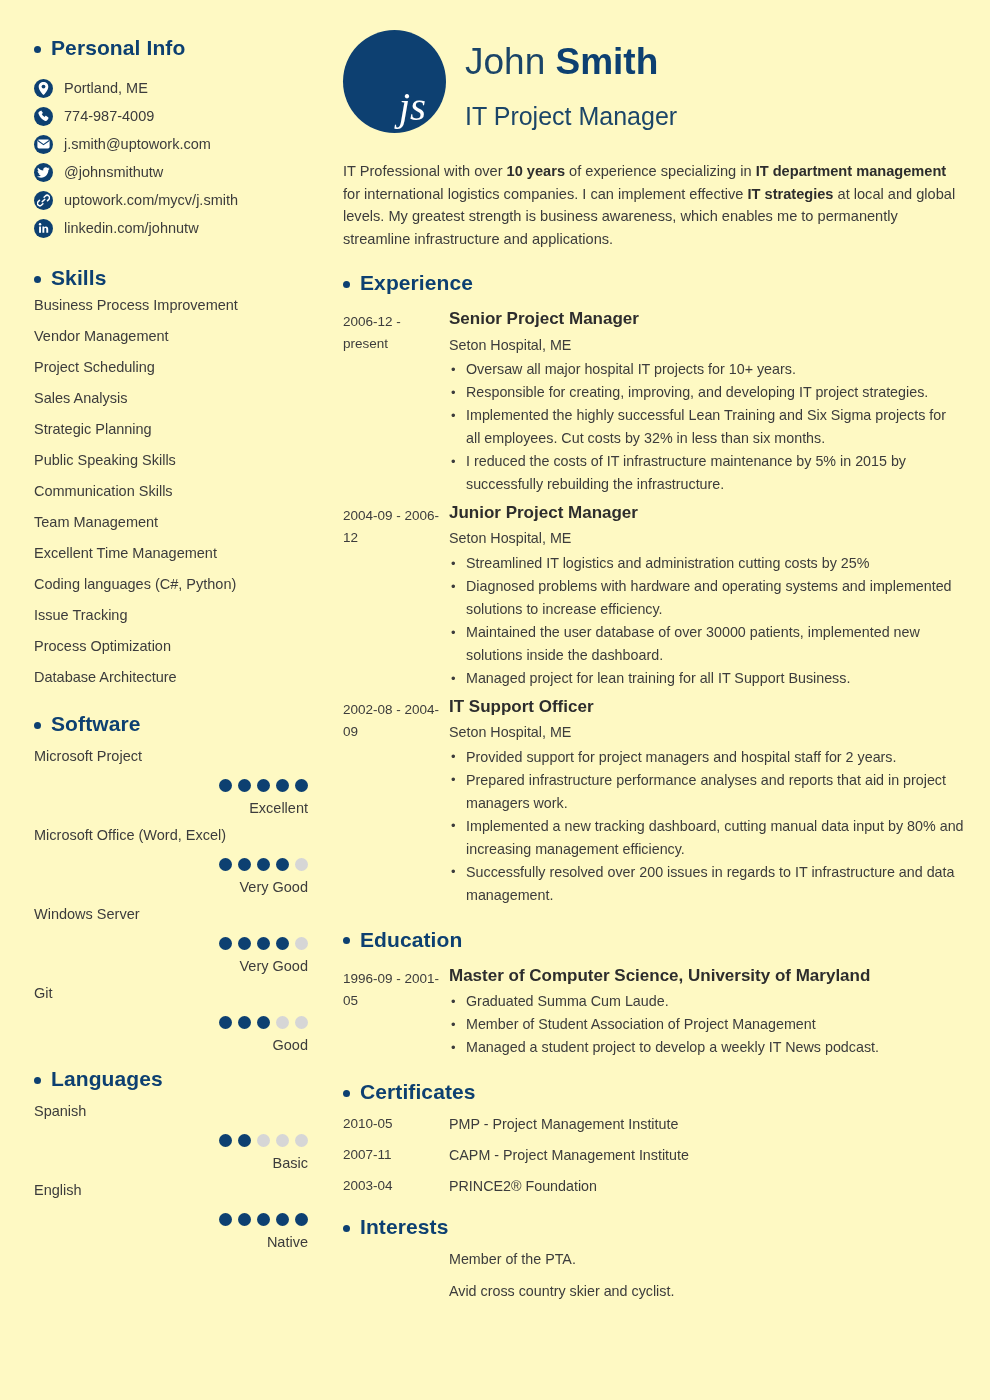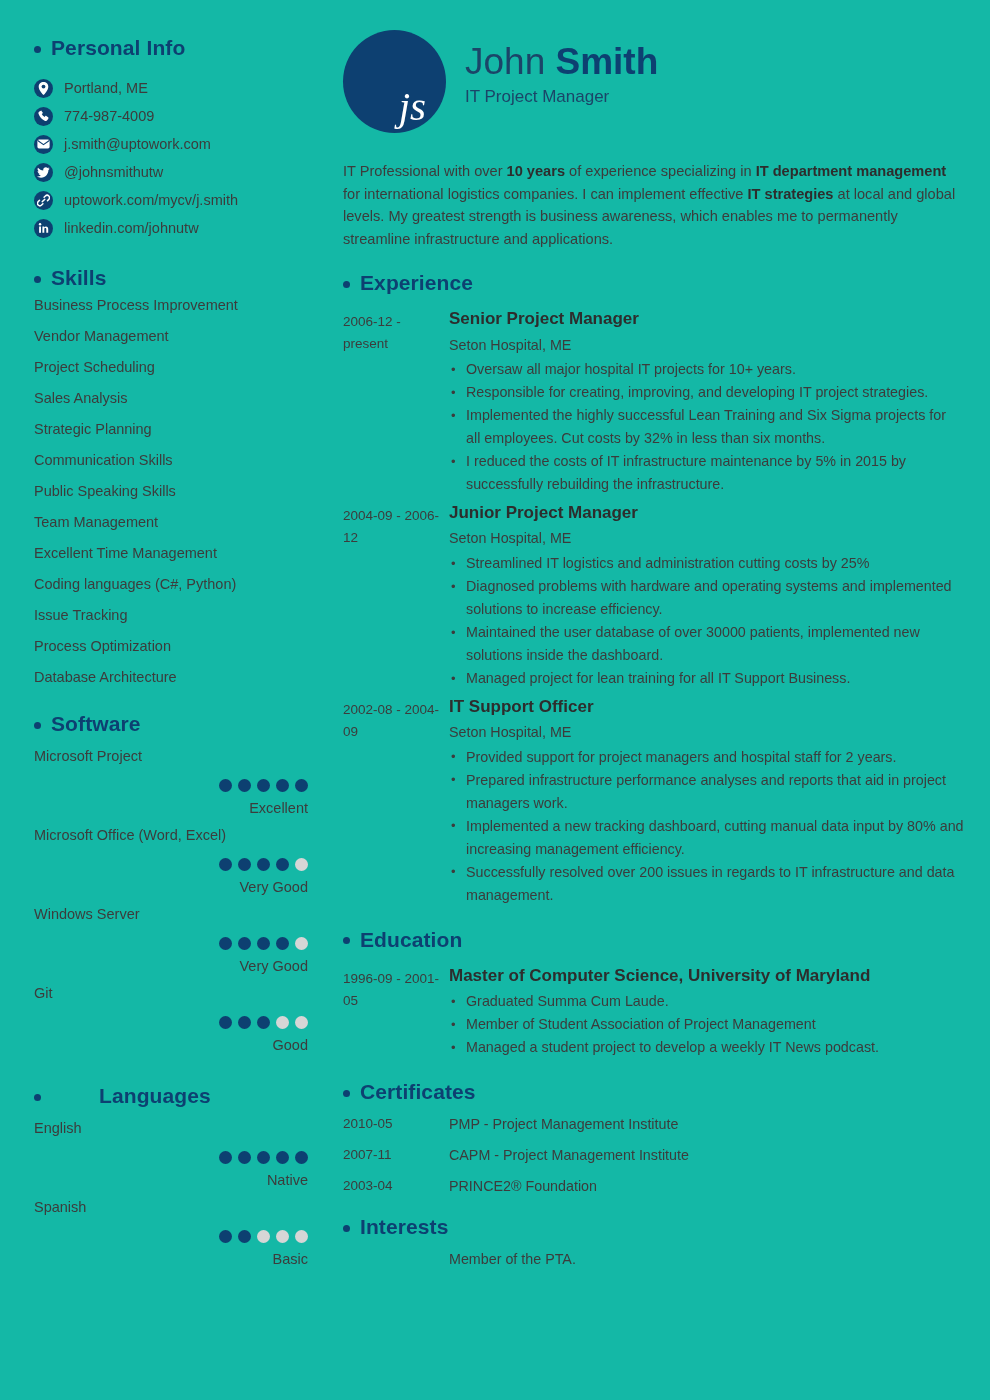--- a/index.html
+++ b/index.html
@@ -13,21 +13,21 @@
   body {
     font-family: "Liberation Sans", sans-serif;
     color: #3c3c3c;
     -webkit-font-smoothing: antialiased;
   }
 
   .page {
     position: relative;
     width: 990px;
     height: 1400px;
-    background: #14b8a6;
+    background: #fef9c3;
     overflow: hidden;
   }
 
   
   .sidebar {
     position: absolute;
     left: 0; top: 0;
     width: 330px;
     height: 1400px;
     padding: 34px 22px 0 34px;
@@ -78,21 +78,21 @@
   .skills-head { margin-top: 24px; }
   .skill-list { margin-top: 0; }
   .skill-item {
     font-size: 14.5px;
     color: #3c3c3c;
     height: 31px;
     line-height: 31px;
   }
 
   .software-head { margin-top: 19px; text-align: center; }
-  .lang-head { margin-top: 32px; gap: 48px; }
+  .lang-head { margin-top: 15px; }
 
   .rate-block { margin-top: 13px; }
   .rate-label {
     font-size: 14.5px;
     color: #3c3c3c;
     line-height: 1;
   }
   .rate-dots {
     display: flex;
     justify-content: flex-end;
@@ -149,23 +149,23 @@
   }
   .full-name {
     font-size: 37px;
     line-height: 1.08;
     color: #1b4568;
     white-space: nowrap;
   }
   .full-name .first { font-weight: normal; color: #1b4568; }
   .full-name .last  { font-weight: bold;  color: #0d4071; }
   .job-title {
-    font-size: 17px;
+    font-size: 25px;
     color: #1b4568;
-    margin-top: 6px;
+    margin-top: 21px;
     line-height: 1.1;
   }
 
   .summary {
     margin-top: 27px;
     font-size: 14.6px;
     line-height: 22.6px;
     color: #3c3c3c;
   }
   .summary b { font-weight: bold; color: #2d2d2d; }
@@ -317,22 +317,22 @@
     <div class="sec-head skills-head">
       <span class="dot-mark"></span>
       <span>Skills</span>
     </div>
     <div class="skill-list" id="skills-list">
         <div class="skill-item">Business Process Improvement</div>
         <div class="skill-item">Vendor Management</div>
         <div class="skill-item">Project Scheduling</div>
         <div class="skill-item">Sales Analysis</div>
         <div class="skill-item">Strategic Planning</div>
+        <div class="skill-item">Public Speaking Skills</div>
         <div class="skill-item">Communication Skills</div>
-        <div class="skill-item">Public Speaking Skills</div>
         <div class="skill-item">Team Management</div>
         <div class="skill-item">Excellent Time Management</div>
         <div class="skill-item">Coding languages (C#, Python)</div>
         <div class="skill-item">Issue Tracking</div>
         <div class="skill-item">Process Optimization</div>
         <div class="skill-item">Database Architecture</div>
       </div>
 
     <div class="sec-head software-head">
       <span class="dot-mark"></span>
@@ -384,40 +384,40 @@
           <div class="rate-word">Good</div>
         </div>
       </div>
 
     <div class="sec-head lang-head">
       <span class="dot-mark"></span>
       <span>Languages</span>
     </div>
     <div id="languages-list">
         <div class="rate-block">
+          <div class="rate-label">Spanish</div>
+          <div class="rate-dots">
+            <span class="rdot on"></span>
+            <span class="rdot on"></span>
+            <span class="rdot"></span>
+            <span class="rdot"></span>
+            <span class="rdot"></span>
+          </div>
+          <div class="rate-word">Basic</div>
+        </div>
+        <div class="rate-block">
           <div class="rate-label">English</div>
           <div class="rate-dots">
             <span class="rdot on"></span>
             <span class="rdot on"></span>
             <span class="rdot on"></span>
             <span class="rdot on"></span>
             <span class="rdot on"></span>
           </div>
           <div class="rate-word">Native</div>
-        </div>
-        <div class="rate-block">
-          <div class="rate-label">Spanish</div>
-          <div class="rate-dots">
-            <span class="rdot on"></span>
-            <span class="rdot on"></span>
-            <span class="rdot"></span>
-            <span class="rdot"></span>
-            <span class="rdot"></span>
-          </div>
-          <div class="rate-word">Basic</div>
         </div>
       </div>
 
   </aside>
 
   <main class="main">
 
     <div class="name-row">
       <div class="monogram">
         <span class="mono-text">js</span>
@@ -518,16 +518,20 @@
 
     <div class="sec-head">
       <span class="dot-mark"></span>
       <span>Interests</span>
     </div>
     <div id="interests-list">
         <div class="interest-row">
           <div class="interest-pad"></div>
           <div class="interest-text">Member of the PTA.</div>
         </div>
+        <div class="interest-row">
+          <div class="interest-pad"></div>
+          <div class="interest-text">Avid cross country skier and cyclist.</div>
+        </div>
       </div>
 
   </main>
 </div>
 
 </body></html>

